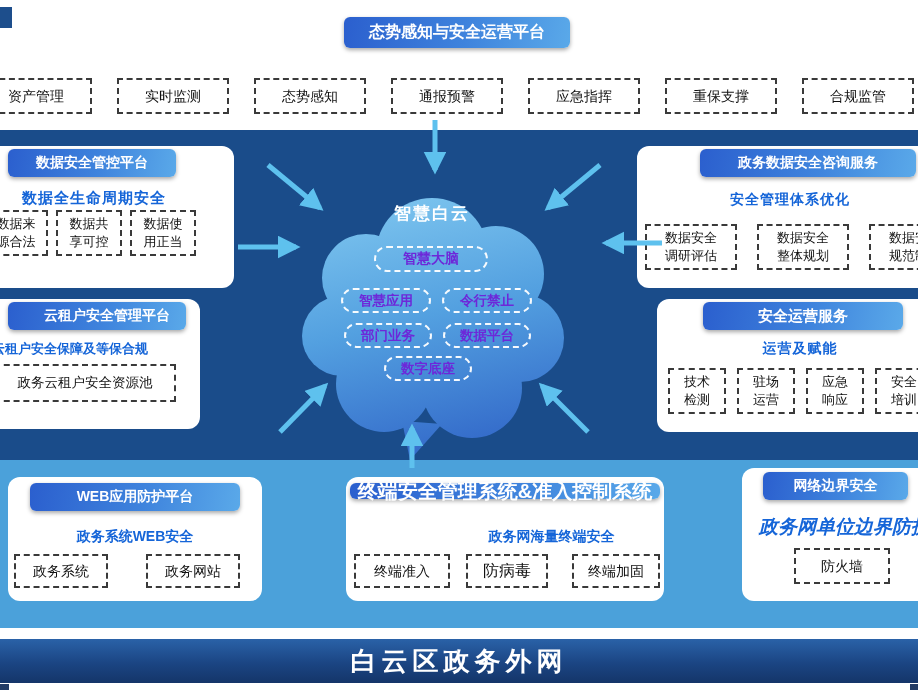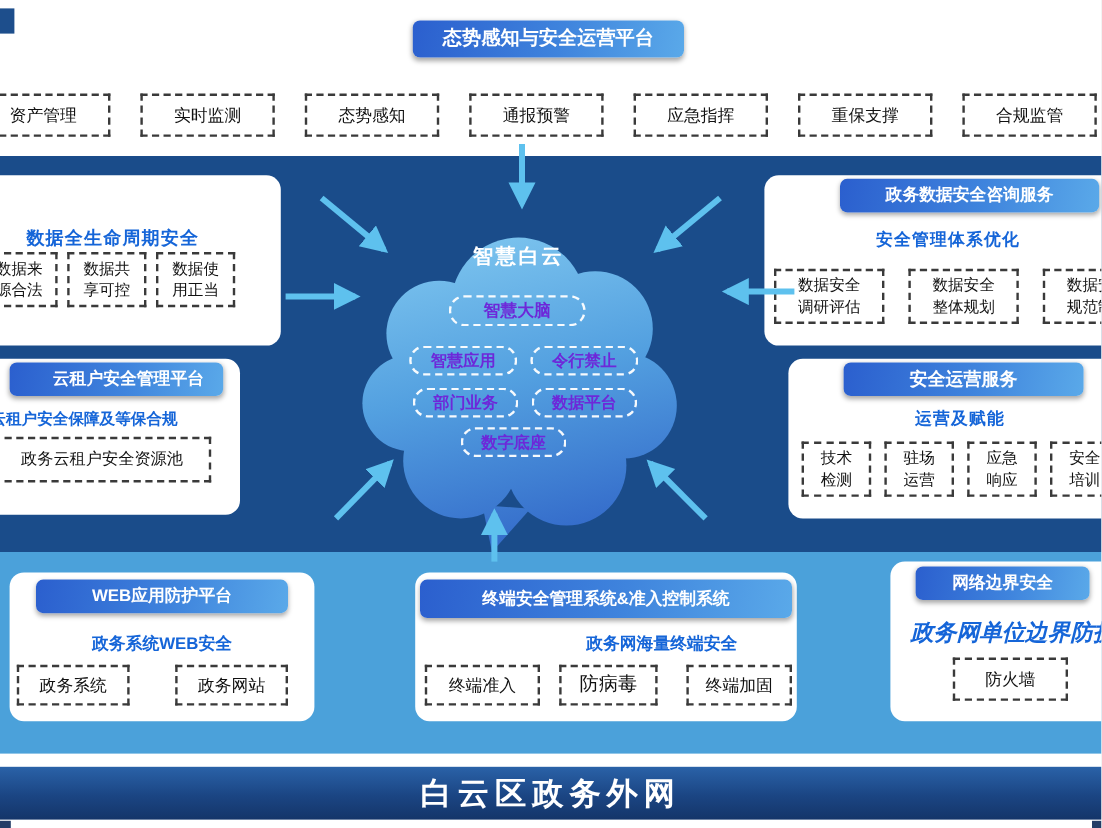--- a/index.html
+++ b/index.html
@@ -67,20 +67,21 @@
 
   <div class="dash-box" style="left:-20px;top:78px;width:112px;height:36px;font-size:14px;">资产管理</div>
   <div class="dash-box" style="left:117px;top:78px;width:112px;height:36px;font-size:14px;">实时监测</div>
   <div class="dash-box" style="left:254px;top:78px;width:112px;height:36px;font-size:14px;">态势感知</div>
   <div class="dash-box" style="left:391px;top:78px;width:112px;height:36px;font-size:14px;">通报预警</div>
   <div class="dash-box" style="left:528px;top:78px;width:112px;height:36px;font-size:14px;">应急指挥</div>
   <div class="dash-box" style="left:665px;top:78px;width:112px;height:36px;font-size:14px;">重保支撑</div>
   <div class="dash-box" style="left:802px;top:78px;width:112px;height:36px;font-size:14px;">合规监管</div>
 
   <div class="panel" style="left:-28px;top:146px;width:262px;height:142px;"></div>
+  <div class="pill" style="left:8px;top:149px;width:168px;height:28px;font-size:14px;">数据安全管控平台</div>
   <div class="subtitle" style="left:-14px;top:189px;width:216px;font-size:15px;letter-spacing:1px;">数据全生命周期安全</div>
   <div class="dash-box" style="left:-16px;top:210px;width:64px;height:46px;font-size:13px;">数据来
 源合法</div>
   <div class="dash-box" style="left:56px;top:210px;width:66px;height:46px;font-size:13px;">数据共
 享可控</div>
   <div class="dash-box" style="left:130px;top:210px;width:66px;height:46px;font-size:13px;">数据使
 用正当</div>
 
   <div class="panel" style="left:-28px;top:299px;width:228px;height:130px;"></div>
   <div class="pill" style="left:8px;top:302px;width:178px;height:28px;font-size:14px;padding-left:20px;">云租户安全管理平台</div>
@@ -157,21 +158,21 @@
     </g>
   </svg>
 
   <div class="panel" style="left:8px;top:477px;width:254px;height:124px;"></div>
   <div class="pill" style="left:30px;top:483px;width:210px;height:28px;font-size:14px;">WEB应用防护平台</div>
   <div class="subtitle" style="left:8px;top:528px;width:254px;font-size:14px;">政务系统WEB安全</div>
   <div class="dash-box" style="left:14px;top:554px;width:94px;height:34px;font-size:14px;">政务系统</div>
   <div class="dash-box" style="left:146px;top:554px;width:94px;height:34px;font-size:14px;">政务网站</div>
 
   <div class="panel" style="left:346px;top:477px;width:318px;height:124px;"></div>
-  <div class="pill" style="left:350px;top:483px;width:310px;height:32px;font-size:14px;">终端安全管理系统&amp;准入控制系统</div>
+  <div class="pill" style="left:350px;top:483px;width:310px;height:16px;font-size:20px;">终端安全管理系统&amp;准入控制系统</div>
   <div class="subtitle" style="left:354px;top:528px;width:353px;font-size:14px;margin-left:21px;">政务网海量终端安全</div>
   <div class="dash-box" style="left:354px;top:554px;width:96px;height:34px;font-size:14px;">终端准入</div>
   <div class="dash-box" style="left:466px;top:554px;width:82px;height:34px;font-size:16px;">防病毒</div>
   <div class="dash-box" style="left:572px;top:554px;width:88px;height:34px;font-size:14px;">终端加固</div>
 
   <div class="panel" style="left:742px;top:468px;width:210px;height:133px;"></div>
   <div class="pill" style="left:763px;top:472px;width:145px;height:28px;font-size:14px;">网络边界安全</div>
   <div class="subtitle" style="left:742px;top:514px;width:205px;font-size:19px;font-style:italic;">政务网单位边界防护</div>
   <div class="dash-box" style="left:794px;top:548px;width:96px;height:36px;font-size:14px;">防火墙</div>
 

